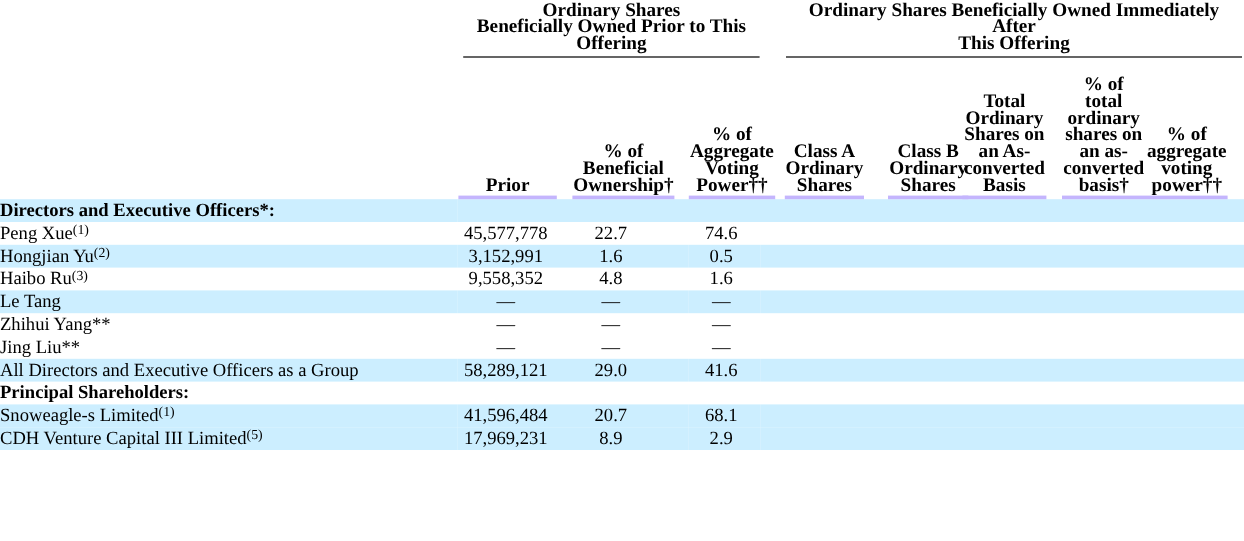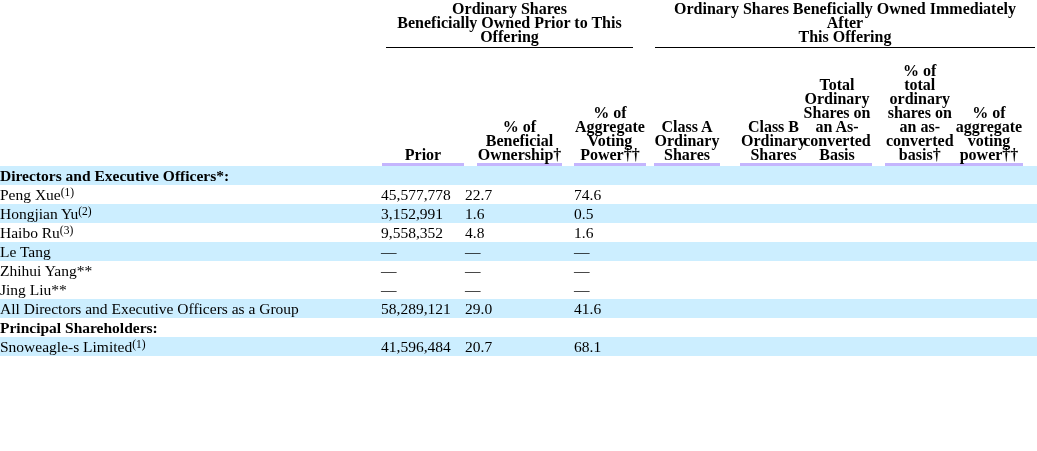--- a/index.html
+++ b/index.html
@@ -53,21 +53,21 @@
   tbody tr { height: 19px; }
   tbody tr.shaded { background: #cceeff; }
   tbody td {
     font-size: 15.5px;
     line-height: 18px;
     vertical-align: middle;
     white-space: nowrap;
   }
   td.name { text-align: left; padding-left: 1px; }
   td.name.section { font-weight: bold; }
-  td.val { text-align: left; }
+  td.val { text-align: center; }
   td.val.c-number { padding-right: 3px; }
   td.val.c-pb { padding-right: 21px; }
   td.val.c-pv { padding-right: 6px; }
   sup.fn {
     font-size: 11.5px;
     line-height: 0;
     vertical-align: 4px;
   }
 </style>
 </head>
@@ -205,17 +205,24 @@
 
       <tr class="shaded">
         <td class="name"><span>Snoweagle-s Limited</span><sup class="fn">(1)</sup></td>
         <td class="val c-number">41,596,484</td>
         <td class="val c-pb">20.7</td>
         <td class="val c-pv">68.1</td>
         <td colspan="5"></td>
       </tr>
 
 
+      <tr class="shaded">
+        <td class="name"><span>CDH Venture Capital III Limited</span><sup class="fn">(5)</sup></td>
+        <td class="val c-number">17,969,231</td>
+        <td class="val c-pb">8.9</td>
+        <td class="val c-pv">2.9</td>
+        <td colspan="5"></td>
+      </tr>
 
 
     </tbody>
   </table>
 </div>
 
 </body></html>

